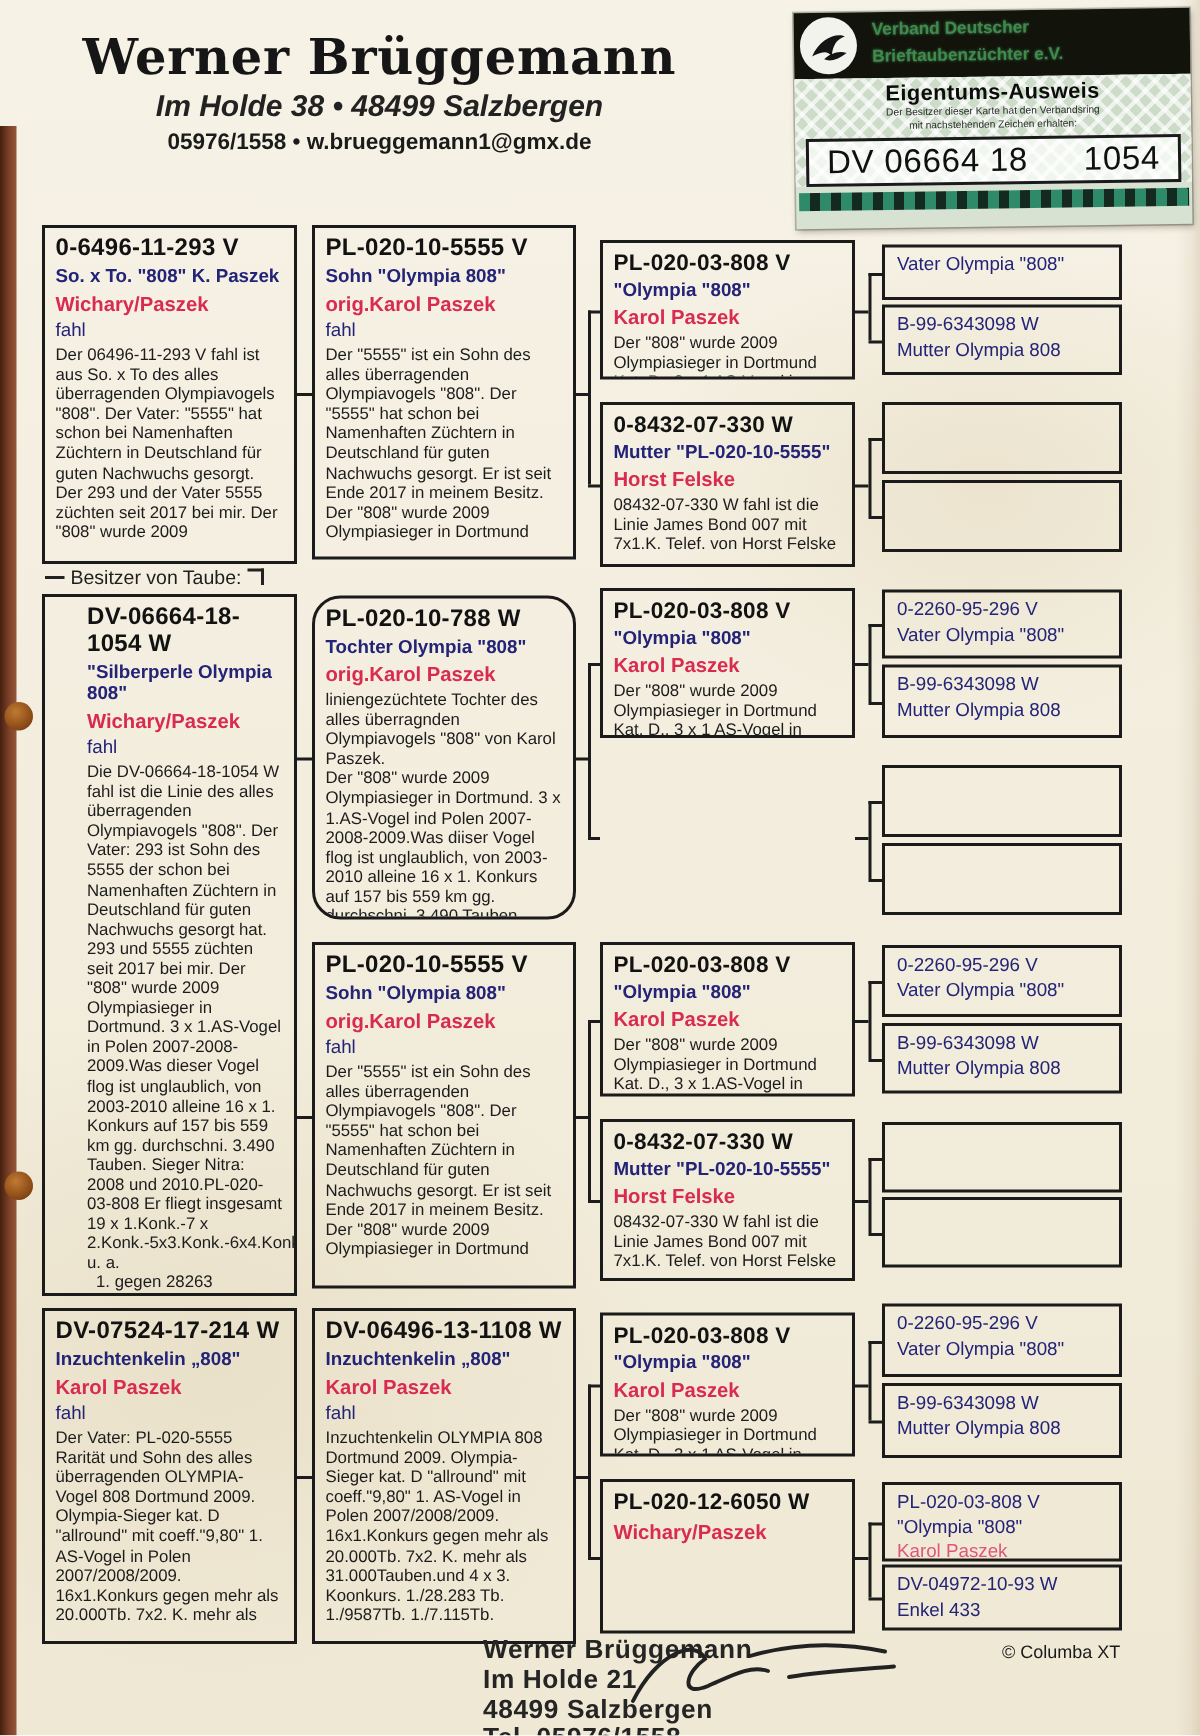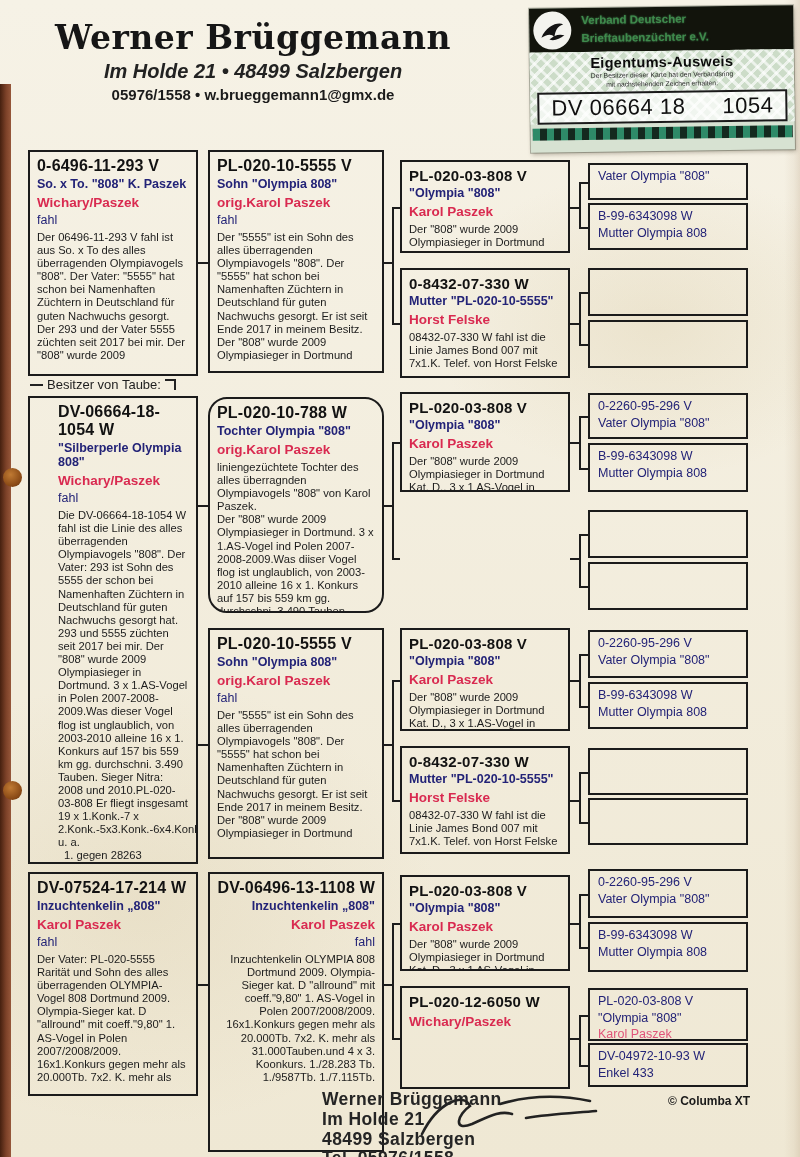--- a/index.html
+++ b/index.html
@@ -64,34 +64,34 @@
   .c4breeder{font-size:12.5px;color:#e0557a;line-height:1.32;}
   .tree-label{position:absolute;font-size:13px;color:#1e1e1e;display:flex;align-items:center;white-space:nowrap;}
   .tree-label::before{content:"";width:13px;height:2px;background:#222;margin-right:4px;flex:0 0 auto;}
   .tree-label::after{content:"";width:9px;height:9px;border-top:2px solid #222;border-right:2px solid #222;margin-left:4px;flex:0 0 auto;}
   .hline{position:absolute;height:2px;background:#1c1c1c;}
   .vline{position:absolute;width:2px;background:#1c1c1c;}
 
   
   .stamp{position:absolute;left:322px;top:1090px;font-weight:bold;font-size:17.5px;color:#252525;line-height:1.13;letter-spacing:.4px;}
   .signature{position:absolute;left:408px;top:1086px;}
-  .copyright{position:absolute;left:668px;top:1094px;font-size:12px;font-weight:bold;color:#1a1a1a;}
+  .copyright{position:absolute;left:668px;top:1094px;font-size:12px;font-weight:normal;color:#1a1a1a;}
 </style>
 </head>
 <body>
 
 <div class="page">
 
   <div class="edge-strip"></div>
   <div class="hole hole1"></div>
   <div class="hole hole2"></div>
 
   <div class="owner">
     <div class="owner-name">Werner Brüggemann</div>
-    <div class="owner-address">Im Holde 21 • 48499 Salzbergen</div>
+    <div class="owner-address">Im Holde 38 • 48499 Salzbergen</div>
     <div class="owner-contact">05976/1558 • w.brueggemann1@gmx.de</div>
   </div>
 
   <div class="sticker">
     <div class="sticker-top">
       <div class="sticker-logo">
         <svg width="34" height="34" viewBox="0 0 34 34">
           <path d="M6 24 C11 12, 23 8, 28 11 C22 13, 20 17, 19 24 C16 19, 10 22, 6 24 Z" fill="#141414"></path>
           <path d="M14 26 C18 22, 24 20, 29 22 C24 26, 18 28, 14 26 Z" fill="#141414"></path>
         </svg>
@@ -154,21 +154,21 @@
         <div class="ptext">liniengezüchtete Tochter des alles überragnden Olympiavogels "808" von Karol Paszek.
  Der "808" wurde 2009 Olympiasieger in Dortmund. 3 x 1.AS-Vogel ind Polen 2007-2008-2009.Was diiser Vogel flog ist unglaublich, von 2003-2010 alleine 16 x 1. Konkurs auf 157 bis 559 km gg. durchschni. 3.490 Tauben.</div>
       </div>
       <div class="pbox c12" style="left: 208px; top: 628px; width: 176px; height: 231px;">
         <div class="ring">PL-020-10-5555 V</div>
         <div class="subtitle">Sohn "Olympia 808"</div>
         <div class="breeder">orig.Karol Paszek</div>
         <div class="colorline">fahl</div>
         <div class="ptext">Der "5555" ist ein Sohn des alles überragenden Olympiavogels "808". Der "5555" hat schon bei Namenhaften Züchtern in Deutschland für guten Nachwuchs gesorgt. Er ist seit Ende 2017 in meinem Besitz. Der "808" wurde 2009 Olympiasieger in Dortmund</div>
       </div>
-      <div class="pbox c12" style="left: 208px; top: 872px; width: 176px; height: 280px; text-align: right;">
+      <div class="pbox c12" style="left: 208px; top: 872px; width: 176px; height: 224px;">
         <div class="ring">DV-06496-13-1108 W</div>
         <div class="subtitle">Inzuchtenkelin „808"</div>
         <div class="breeder">Karol Paszek</div>
         <div class="colorline">fahl</div>
         <div class="ptext">Inzuchtenkelin OLYMPIA 808 Dortmund 2009. Olympia-Sieger kat. D "allround" mit coeff."9,80" 1. AS-Vogel in Polen 2007/2008/2009. 16x1.Konkurs gegen mehr als 20.000Tb. 7x2. K. mehr als 31.000Tauben.und 4 x 3. Koonkurs. 1./28.283 Tb. 1./9587Tb. 1./7.115Tb.</div>
       </div>
       <div class="pbox c3" style="left: 400px; top: 160px; width: 170px; height: 93px;">
         <div class="ring">PL-020-03-808 V</div>
         <div class="subtitle">"Olympia "808"</div>
         <div class="breeder">Karol Paszek</div>

